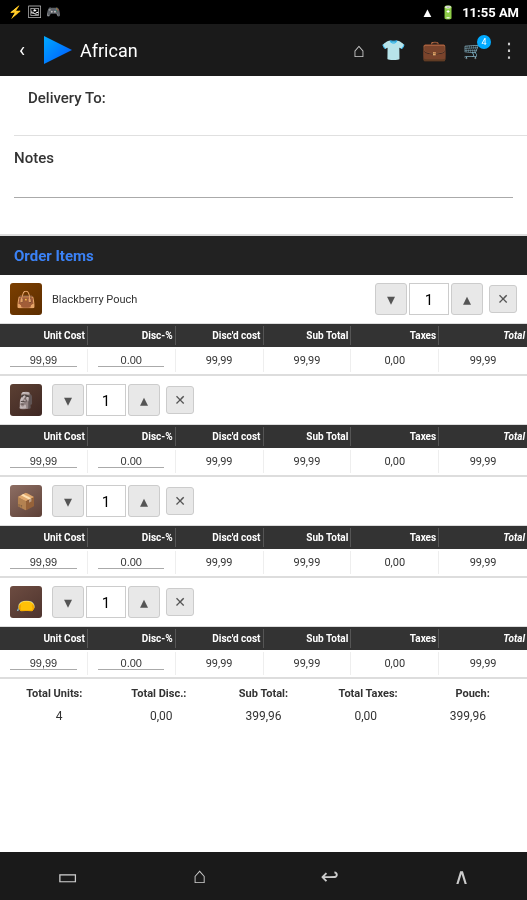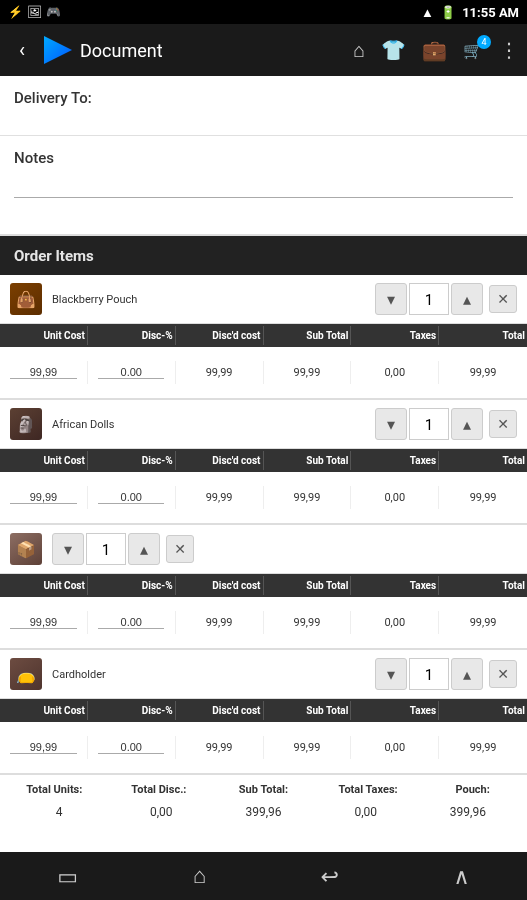--- a/index.html
+++ b/index.html
@@ -85,20 +85,21 @@
     .content {
       background: #fff;
       height: calc(900px - 24px - 52px - 48px);
       overflow-y: auto;
     }
 
     .delivery-section {
       padding: 12px 14px 8px;
       min-height: 60px;
       border-bottom: 1px solid #e0e0e0;
+      margin-left: 14px;
     }
     .delivery-label {
       font-size: 15px;
       color: #333;
       font-weight: 500;
     }
 
     .notes-section {
       padding: 12px 14px 8px;
       min-height: 100px;
@@ -115,21 +116,21 @@
       margin-top: 30px;
       width: 100%;
     }
 
     
     .order-header {
       background: #222;
       padding: 10px 14px;
     }
     .order-header-text {
-      color: #e5e5e5;
+      color: #3b82f6;
       font-size: 15px;
       font-weight: bold;
     }
 
     
     .item-row {
       display: flex;
       align-items: center;
       padding: 8px 10px;
       background: #fff;
@@ -202,28 +203,28 @@
       padding: 2px 0;
     }
     .cost-header-cell {
       color: #fff;
       font-size: 10px;
       text-align: right;
       padding: 4px 2px;
       border-right: 1px solid #555;
       font-weight: bold;
     }
-    .cost-header-cell:last-child { border-right: none; }
+    .cost-header-cell:last-child { border-right: none; font-style: italic; }
 
     
     .cost-values {
       display: grid;
       grid-template-columns: 1fr 1fr 1fr 1fr 1fr 1fr;
       background: #fff;
-      padding: 14px 0;
+      padding: 2px 0;
       border-bottom: 2px solid #ddd;
     }
     .cost-cell {
       font-size: 11px;
       text-align: center;
       padding: 5px 2px;
       color: #333;
       border-right: 1px solid #eee;
     }
     .cost-cell:last-child { border-right: none; }
@@ -303,21 +304,21 @@
   <div class="status-right">
     <span>▲</span>
     <span>🔋</span>
     <span>11:55 AM</span>
   </div>
 </div>
 
 <div class="title-bar">
   <span class="back-arrow">‹</span>
   <div class="logo"></div>
-  <span class="title">Document</span>
+  <span class="title">African</span>
   <div class="nav-icons">
     <span class="nav-icon">⌂</span>
     <span class="nav-icon">👕</span>
     <span class="nav-icon">💼</span>
     <span class="cart-badge">
       <span>🛒</span>
       <span class="badge">4</span>
     </span>
     <span class="nav-icon">⋮</span>
   </div>
@@ -369,21 +370,20 @@
       <div class="cost-cell">99,99</div>
       <div class="cost-cell">99,99</div>
       <div class="cost-cell">0,00</div>
       <div class="cost-cell">99,99</div>
     </div>
 
     <div class="item-row">
       <div class="item-icon icon-dolls">
         <span class="item-emoji">🗿</span>
       </div>
-      <span class="item-name">African Dolls</span>
       <div class="qty-controls">
         <div class="qty-btn">▾</div>
         <div class="qty-value">1</div>
         <div class="qty-btn">▴</div>
         <div class="remove-btn">✕</div>
       </div>
     </div>
     <div class="cost-header">
       <div class="cost-header-cell">Unit Cost</div>
       <div class="cost-header-cell">Disc-%</div>
@@ -434,21 +434,20 @@
       <div class="cost-cell">99,99</div>
       <div class="cost-cell">99,99</div>
       <div class="cost-cell">0,00</div>
       <div class="cost-cell">99,99</div>
     </div>
 
     <div class="item-row">
       <div class="item-icon icon-card">
         <span class="item-emoji">👝</span>
       </div>
-      <span class="item-name">Cardholder</span>
       <div class="qty-controls">
         <div class="qty-btn">▾</div>
         <div class="qty-value">1</div>
         <div class="qty-btn">▴</div>
         <div class="remove-btn">✕</div>
       </div>
     </div>
     <div class="cost-header">
       <div class="cost-header-cell">Unit Cost</div>
       <div class="cost-header-cell">Disc-%</div>

